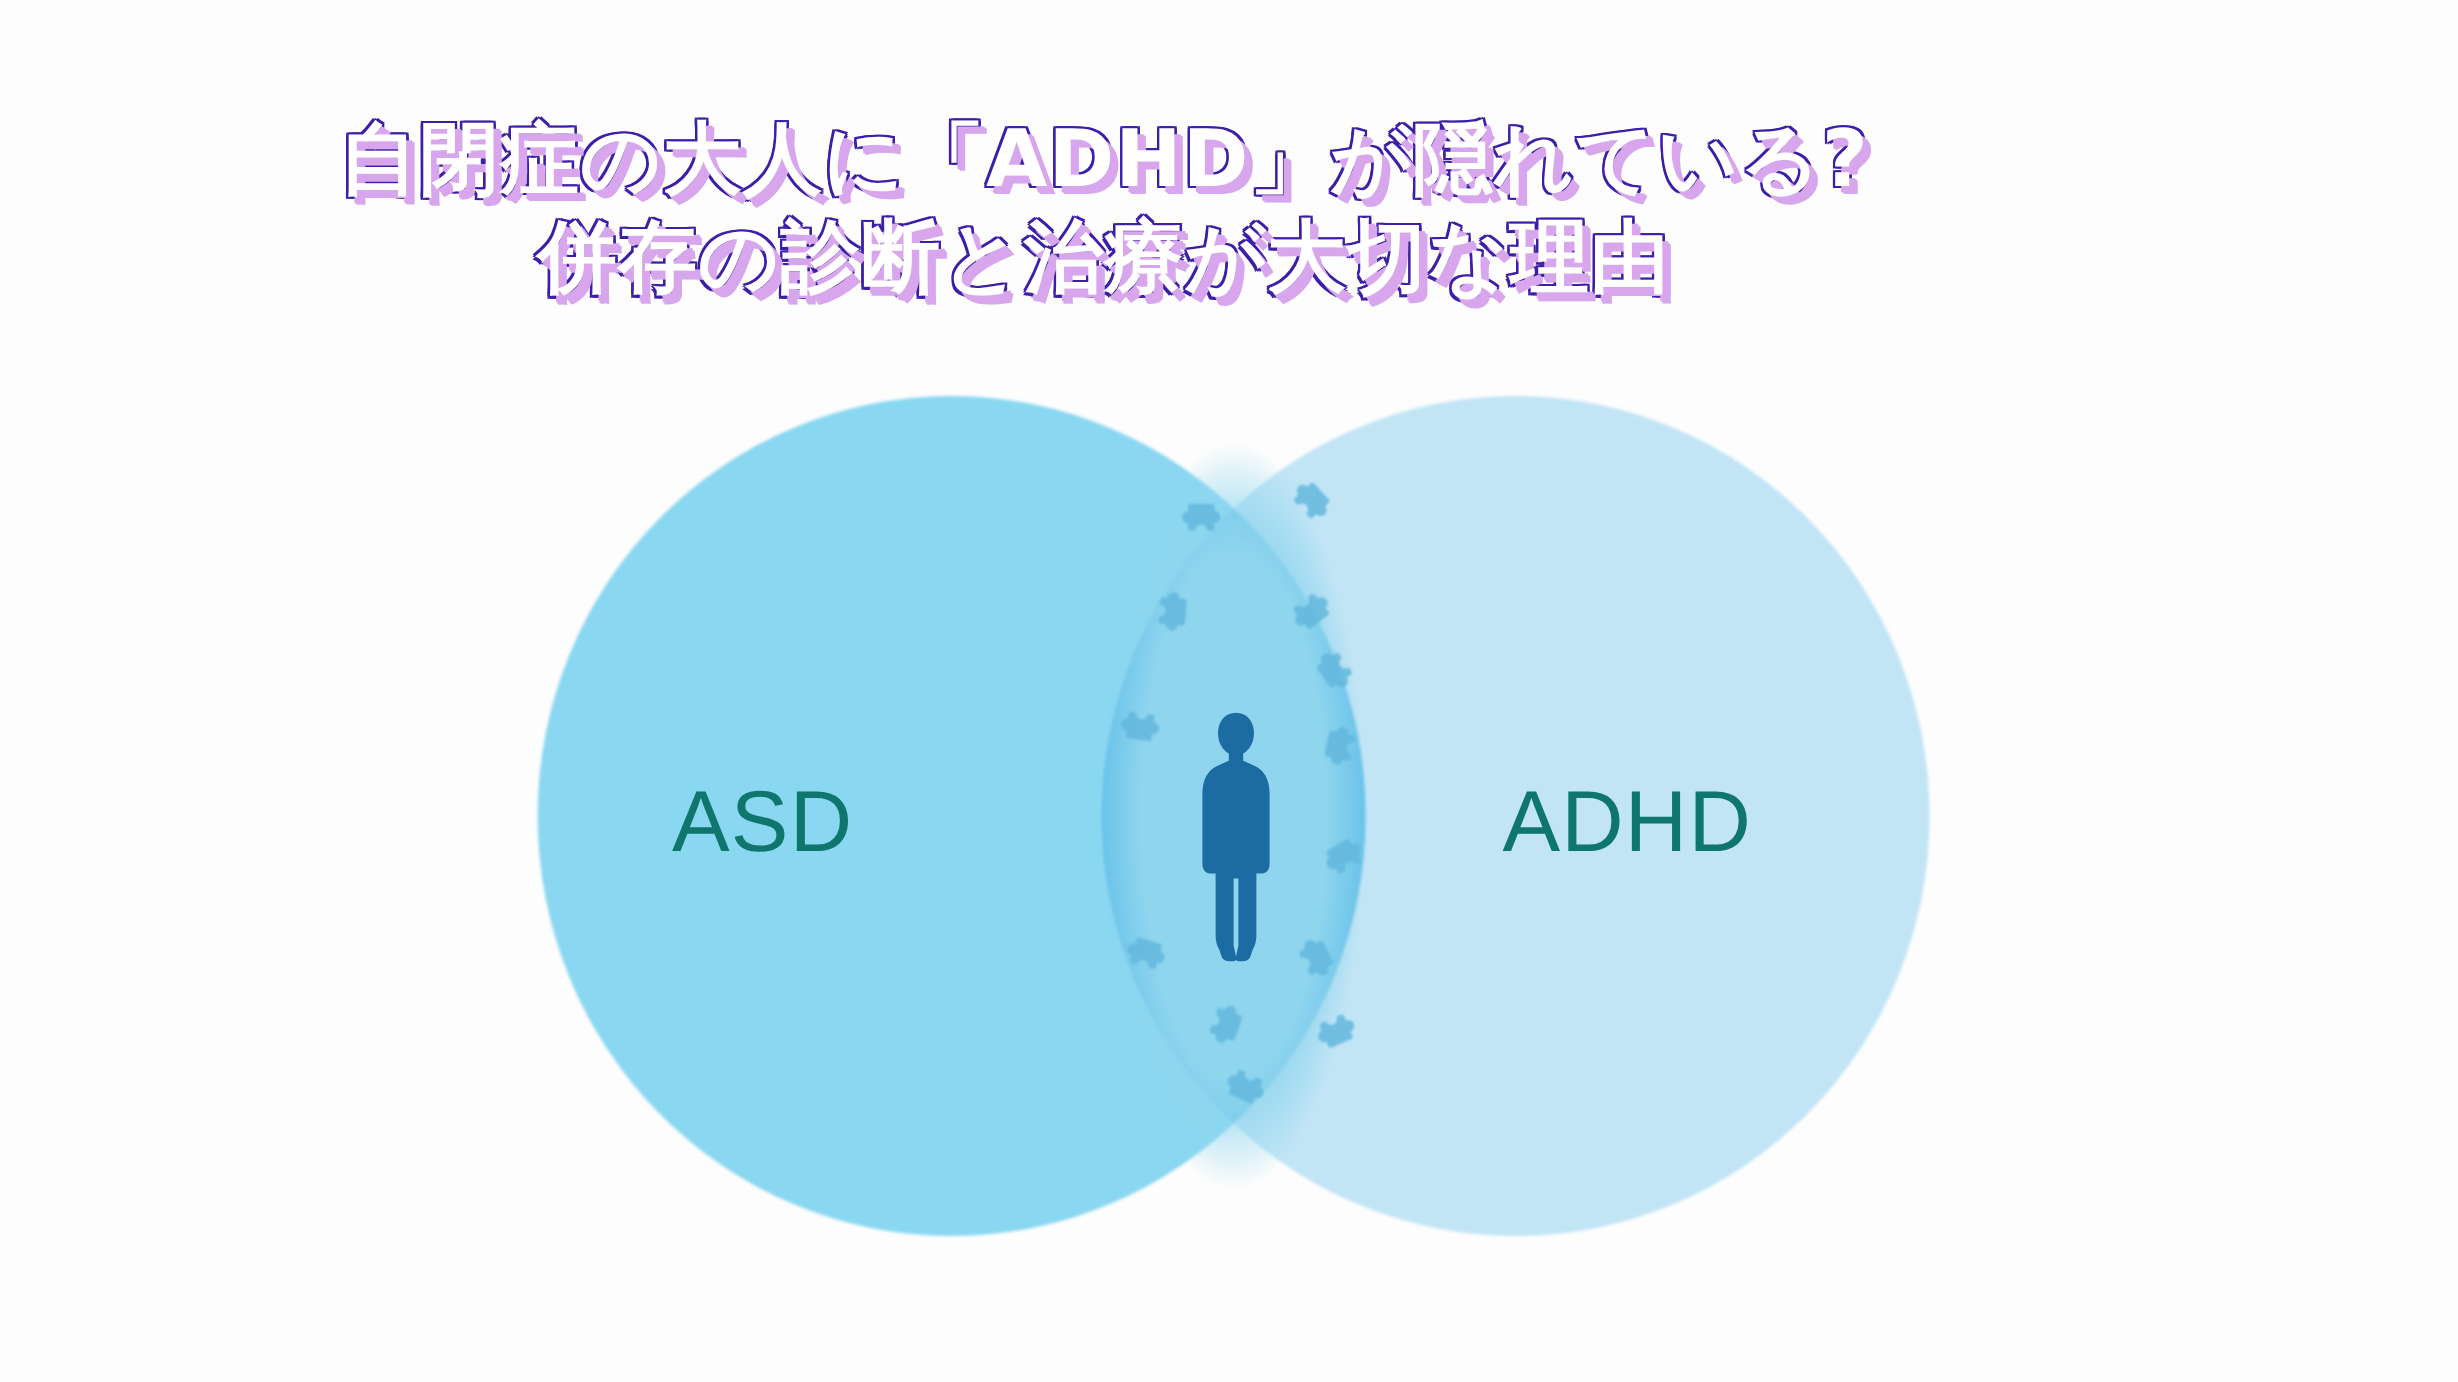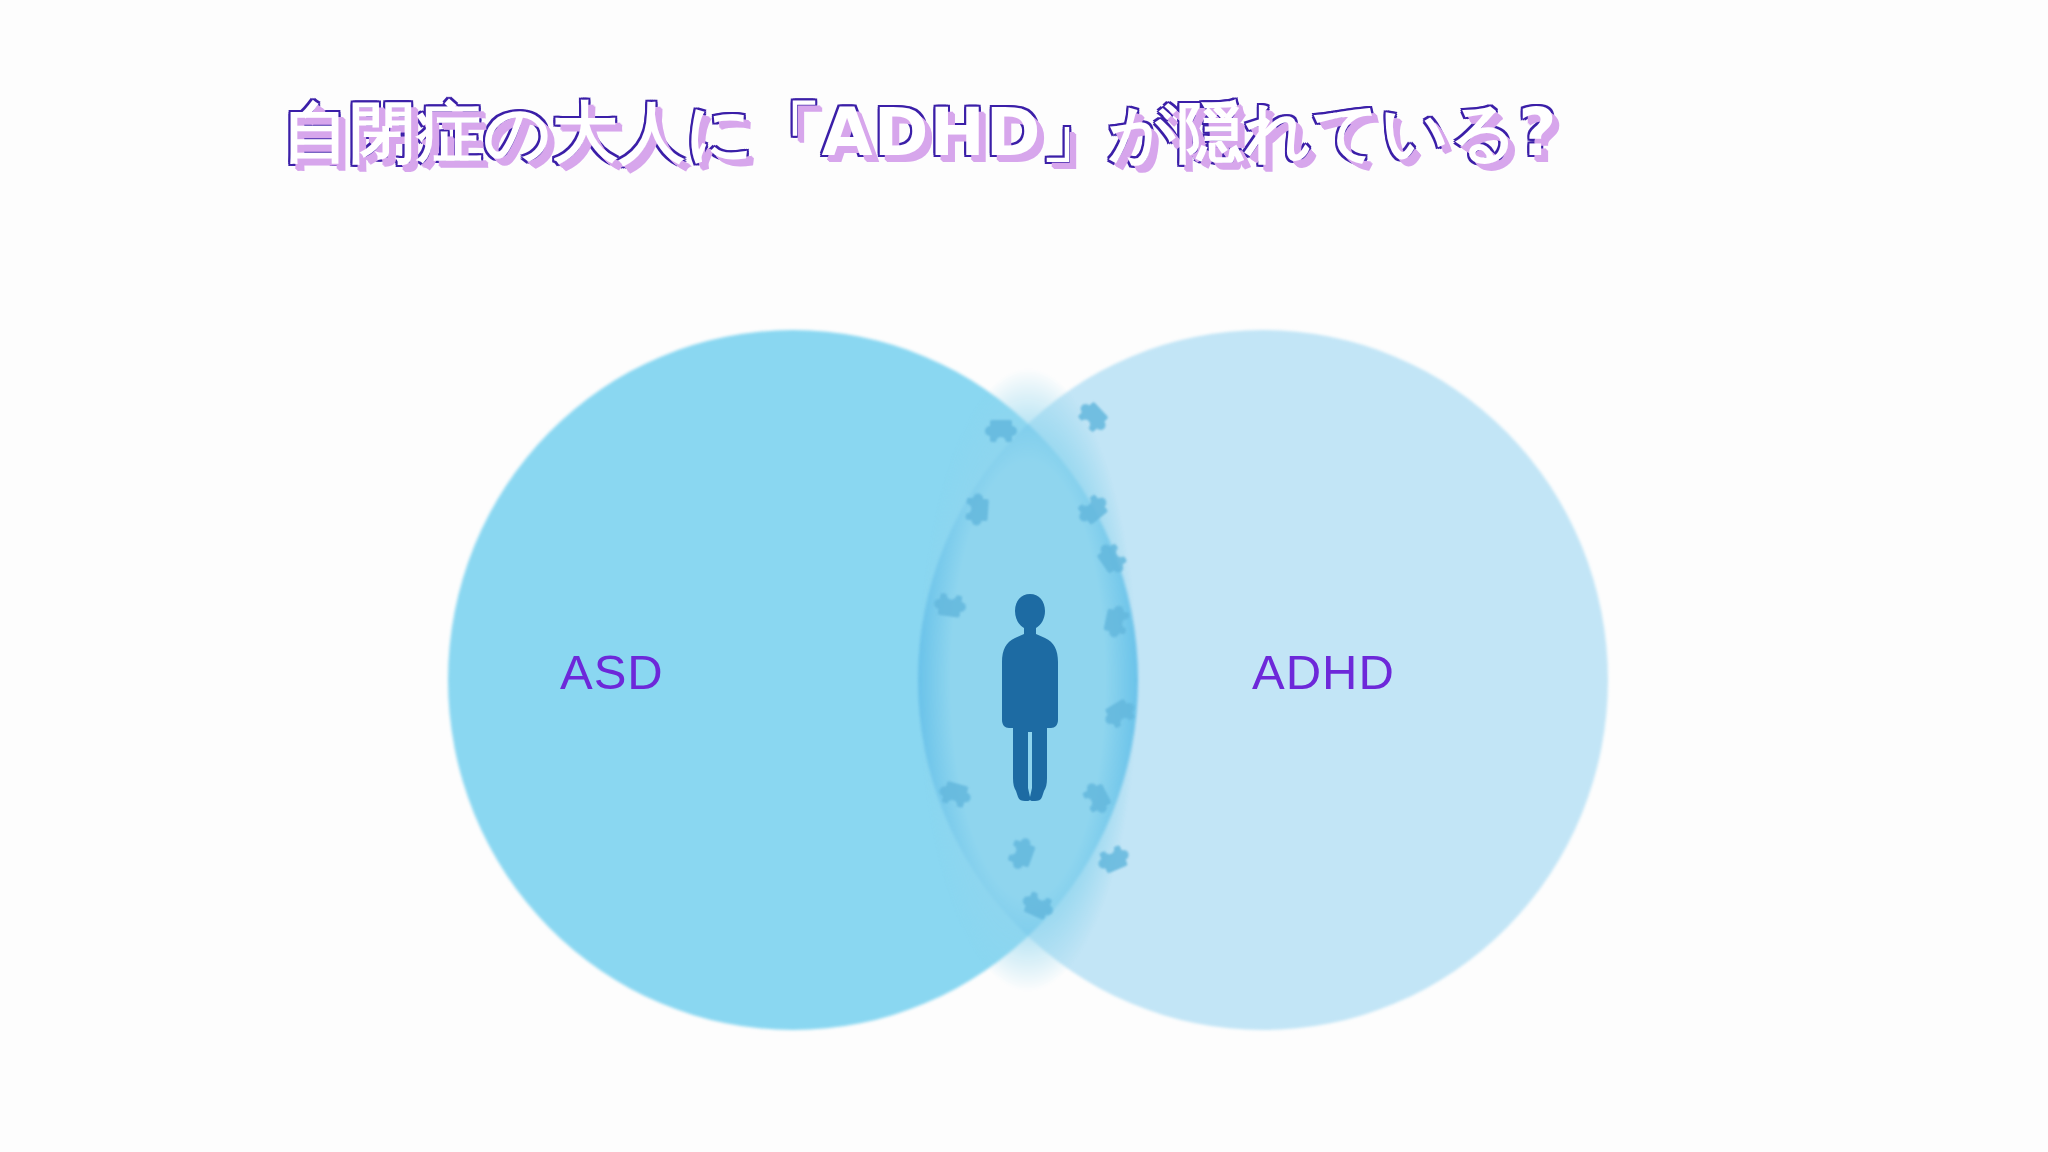--- a/index.html
+++ b/index.html
@@ -96,23 +96,23 @@
     border-radius: 50% / 50%;
     filter: blur(2px);
     -webkit-mask-image: radial-gradient(ellipse 110px 312px at 50% 50%, #000 70%, transparent 100%);
             mask-image: radial-gradient(ellipse 110px 312px at 50% 50%, #000 70%, transparent 100%);
   }
 
   .venn-label {
     position: absolute;
     top: 314px;
     font-family: "Liberation Sans", sans-serif;
-    font-size: 49px;
+    font-size: 72px;
     font-weight: 400;
-    color: #6d28d9;
+    color: #0f766e;
     letter-spacing: 1px;
     white-space: nowrap;
   }
   #label-asd   { left: 112px; }
   #label-adhd  { left: 804px; }
 
   
   #center-art {
     position: absolute;
     left: 470px;
@@ -136,20 +136,21 @@
     filter: blur(0.8px);
   }
 </style>
 </head>
 <body>
 
 <div id="stage">
 
   <div id="title-block">
     <span class="title-line line1">自閉症の大人に「ADHD」が隠れている?</span>
+    <span class="title-line line2">併存の診断と治療が大切な理由</span>
   </div>
 
   <div id="venn">
 
     <div id="circle-asd" class="venn-circle"></div>
 
     <div id="circle-adhd" class="venn-circle"></div>
 
     <div id="venn-intersection"></div>
 

